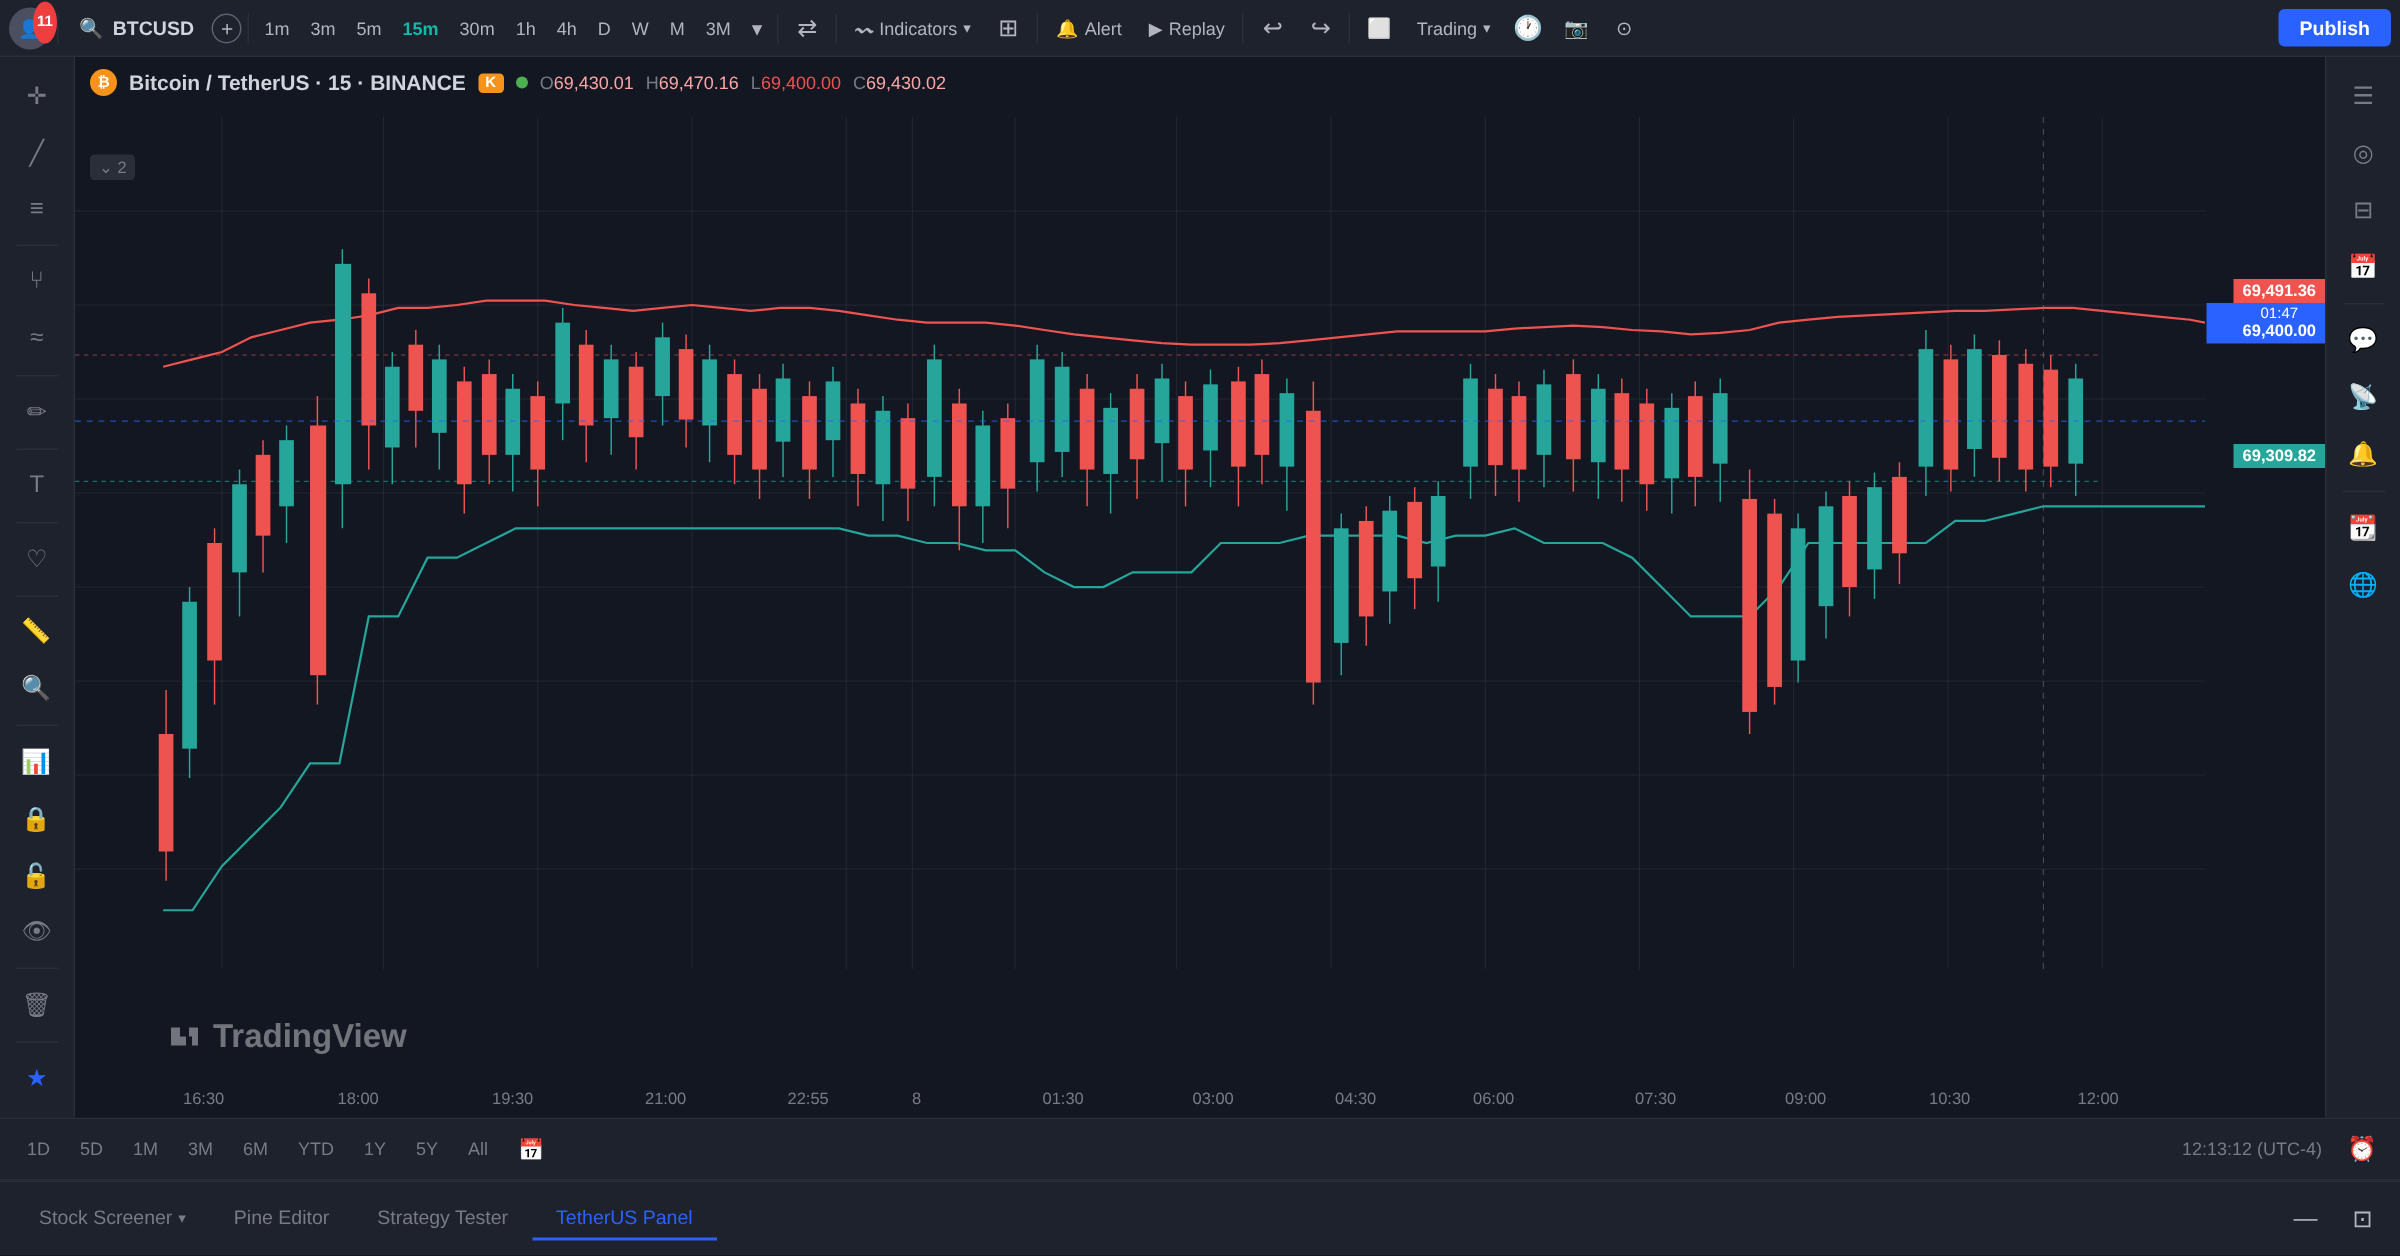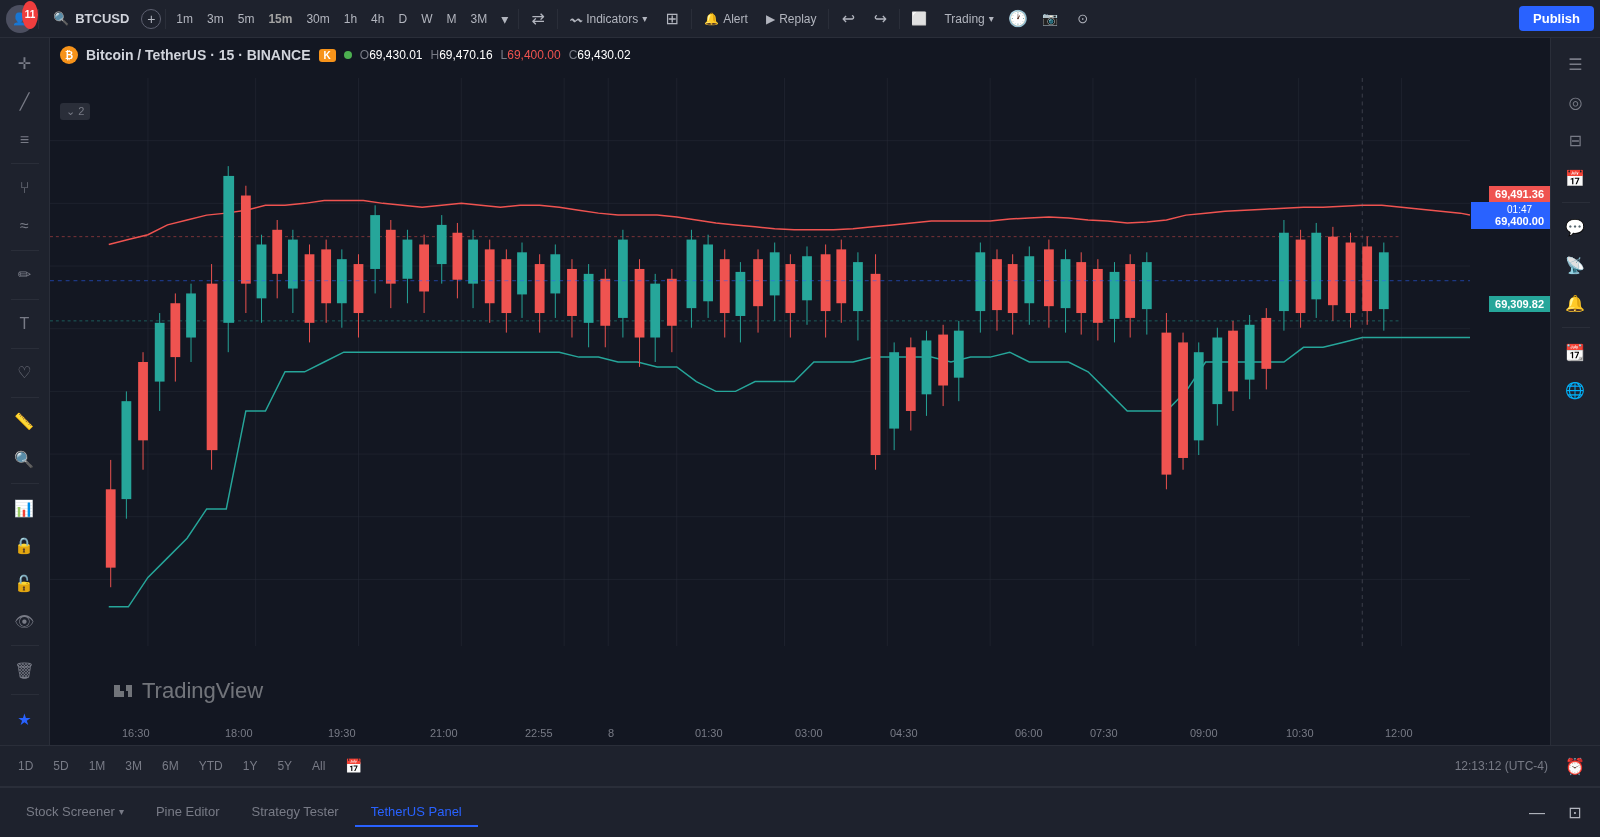--- a/index.html
+++ b/index.html
@@ -25,21 +25,21 @@
     }
     .add-btn {
       width: 20px; height: 20px; border-radius: 50%; border: 1.5px solid #5d6070;
       display: flex; align-items: center; justify-content: center;
       cursor: pointer; color: #b2b5be; font-size: 14px;
     }
     .timeframe-btn {
       padding: 3px 6px; border-radius: 3px; cursor: pointer;
       color: #b2b5be; font-size: 12px; background: none; border: none;
     }
-    .timeframe-btn.active { color: #a3a3a3; font-weight: 600; }
+    .timeframe-btn.active { color: #14b8a6; font-weight: 600; }
     .publish-btn {
       background: #2962ff; color: #fff; border: none; border-radius: 4px;
       padding: 5px 14px; font-size: 13px; font-weight: 600; cursor: pointer;
       margin-left: auto;
     }
     .icon-btn {
       width: 30px; height: 30px; display: flex; align-items: center; justify-content: center;
       border-radius: 4px; cursor: pointer; color: #b2b5be; font-size: 16px;
       background: none; border: none;
     }
@@ -80,21 +80,21 @@
     }
     .coin-icon {
       width: 18px; height: 18px; background: #f7931a; border-radius: 50%;
       display: flex; align-items: center; justify-content: center;
       font-size: 10px; font-weight: 700; color: #fff;
     }
     .pair-name { font-size: 14px; font-weight: 600; color: #d1d4dc; }
     .status-dot { width: 8px; height: 8px; background: #4caf50; border-radius: 50%; }
     .ohlc-data { display: flex; gap: 8px; font-size: 12px; }
     .ohlc-item { color: #787b86; }
-    .ohlc-item span { color: #ffffff; }
+    .ohlc-item span { color: #fca5a5; }
     .ohlc-item.red span { color: #ef5350; }
 
     
     .price-label-red {
       position: absolute; right: 0; background: #ef5350; color: #fff;
       font-size: 11px; padding: 2px 6px; font-weight: 600; z-index: 10;
     }
     .price-label-blue {
       position: absolute; right: 0; background: #2962ff; color: #fff;
       font-size: 11px; padding: 2px 6px; z-index: 10;
@@ -562,35 +562,35 @@
       <rect x="1357" y="178" width="10" height="58" fill="#26a69a"></rect>
 
       <line x1="0" y1="207" x2="1450" y2="207" stroke="#2962ff" stroke-width="0.8" stroke-dasharray="4,4" opacity="0.7"></line>
     </svg>
 
     <div class="tv-watermark">
       <div class="tv-logo">
         <svg width="28" height="28" viewBox="0 0 28 28" fill="white">
           <path d="M4 20 L4 8 L10 8 L10 14 L16 14 L16 8 L22 8 L22 20 L18 20 L18 14 L14 14 L14 20 Z" fill="white"></path>
         </svg>
-        <span style="font-size:22px;font-weight:400;color:#fff;">TradingView</span>
+        <span style="font-size:22px;font-weight:700;color:#fff;">TradingView</span>
       </div>
     </div>
 
     <div style="position:absolute;bottom:0;left:0;right:80px;height:24px;display:flex;align-items:center;">
       <span class="x-label" style="left:72px;">16:30</span>
       <span class="x-label" style="left:175px;">18:00</span>
       <span class="x-label" style="left:278px;">19:30</span>
       <span class="x-label" style="left:380px;">21:00</span>
       <span class="x-label" style="left:475px;">22:55</span>
       <span class="x-label" style="left:558px;">8</span>
       <span class="x-label" style="left:645px;">01:30</span>
       <span class="x-label" style="left:745px;">03:00</span>
       <span class="x-label" style="left:840px;">04:30</span>
-      <span class="x-label" style="left:965px;">06:00</span>
+      <span class="x-label" style="left:932px;">06:00</span>
       <span class="x-label" style="left:1040px;">07:30</span>
       <span class="x-label" style="left:1140px;">09:00</span>
       <span class="x-label" style="left:1236px;">10:30</span>
       <span class="x-label" style="left:1335px;">12:00</span>
     </div>
   </div>
 
   <div class="right-toolbar">
     <div class="left-btn" title="Watchlist">☰</div>
     <div class="left-btn" title="Chart Types">◎</div>

